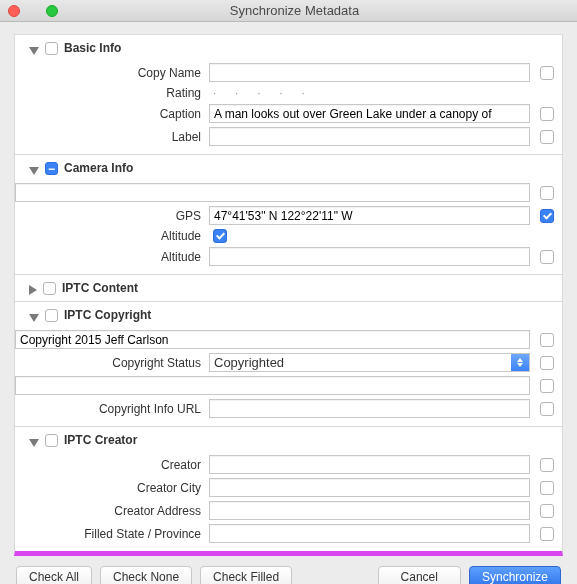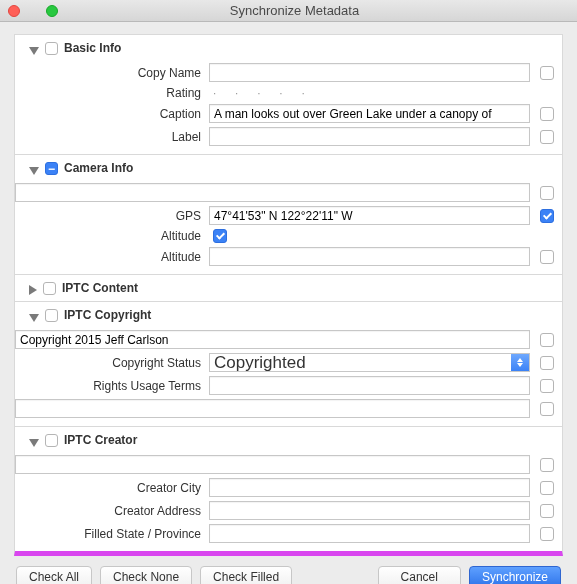--- a/index.html
+++ b/index.html
@@ -106,21 +106,21 @@
     background: #fff;
     box-shadow: inset 0 1px 1px rgba(0,0,0,0.05);
   }
   .row .selwrap {
     flex: 1;
     height: 19px;
     border: 1px solid #c7c7c7;
     background: #fff;
     position: relative;
     display: flex; align-items:center;
-    font-size: 17px;
+    font-size: 13px;
     padding-left: 4px;
   }
   .selwrap .arrbox {
     position: absolute; right: 0; top: 0; bottom: 0;
     width: 18px;
     background: linear-gradient(#6ea8fe,#3b82f6);
     display:flex; flex-direction:column; align-items:center; justify-content:center;
     gap:1px;
   }
   .arrbox::before,.arrbox::after {
@@ -274,39 +274,40 @@
       </div>
       <div class="row">
         <div class="lbl">Copyright Status</div>
         <div class="selwrap">
           <span>Copyrighted</span>
           <div class="arrbox"></div>
         </div>
         <div class="endcheck"></div>
       </div>
       <div class="row">
-        <div class="lbl">Rights Usage Terms</div>
-        <input type="text" value="" style="">
-        <div class="endcheck"></div>
-      </div>
-      <div class="row">
+        <input type="text" value="" style="">
+        <div class="endcheck"></div>
+      </div>
+      <div class="row">
+        <div class="lbl">Copyright Info URL</div>
         <input type="text" value="" style="">
         <div class="endcheck"></div>
       </div>
     </div>
   </div>
 
   <div class="section last">
     <div class="sec-head">
       <div class="tri"></div>
       <div class="emptycheck"></div>
       <div class="sec-title">IPTC Creator</div>
     </div>
     <div class="sec-body">
       <div class="row">
+        <div class="lbl">Creator</div>
         <input type="text" value="" style="">
         <div class="endcheck"></div>
       </div>
       <div class="row">
         <div class="lbl">Creator City</div>
         <input type="text" value="" style="">
         <div class="endcheck"></div>
       </div>
       <div class="row">
         <div class="lbl">Creator Address</div>

